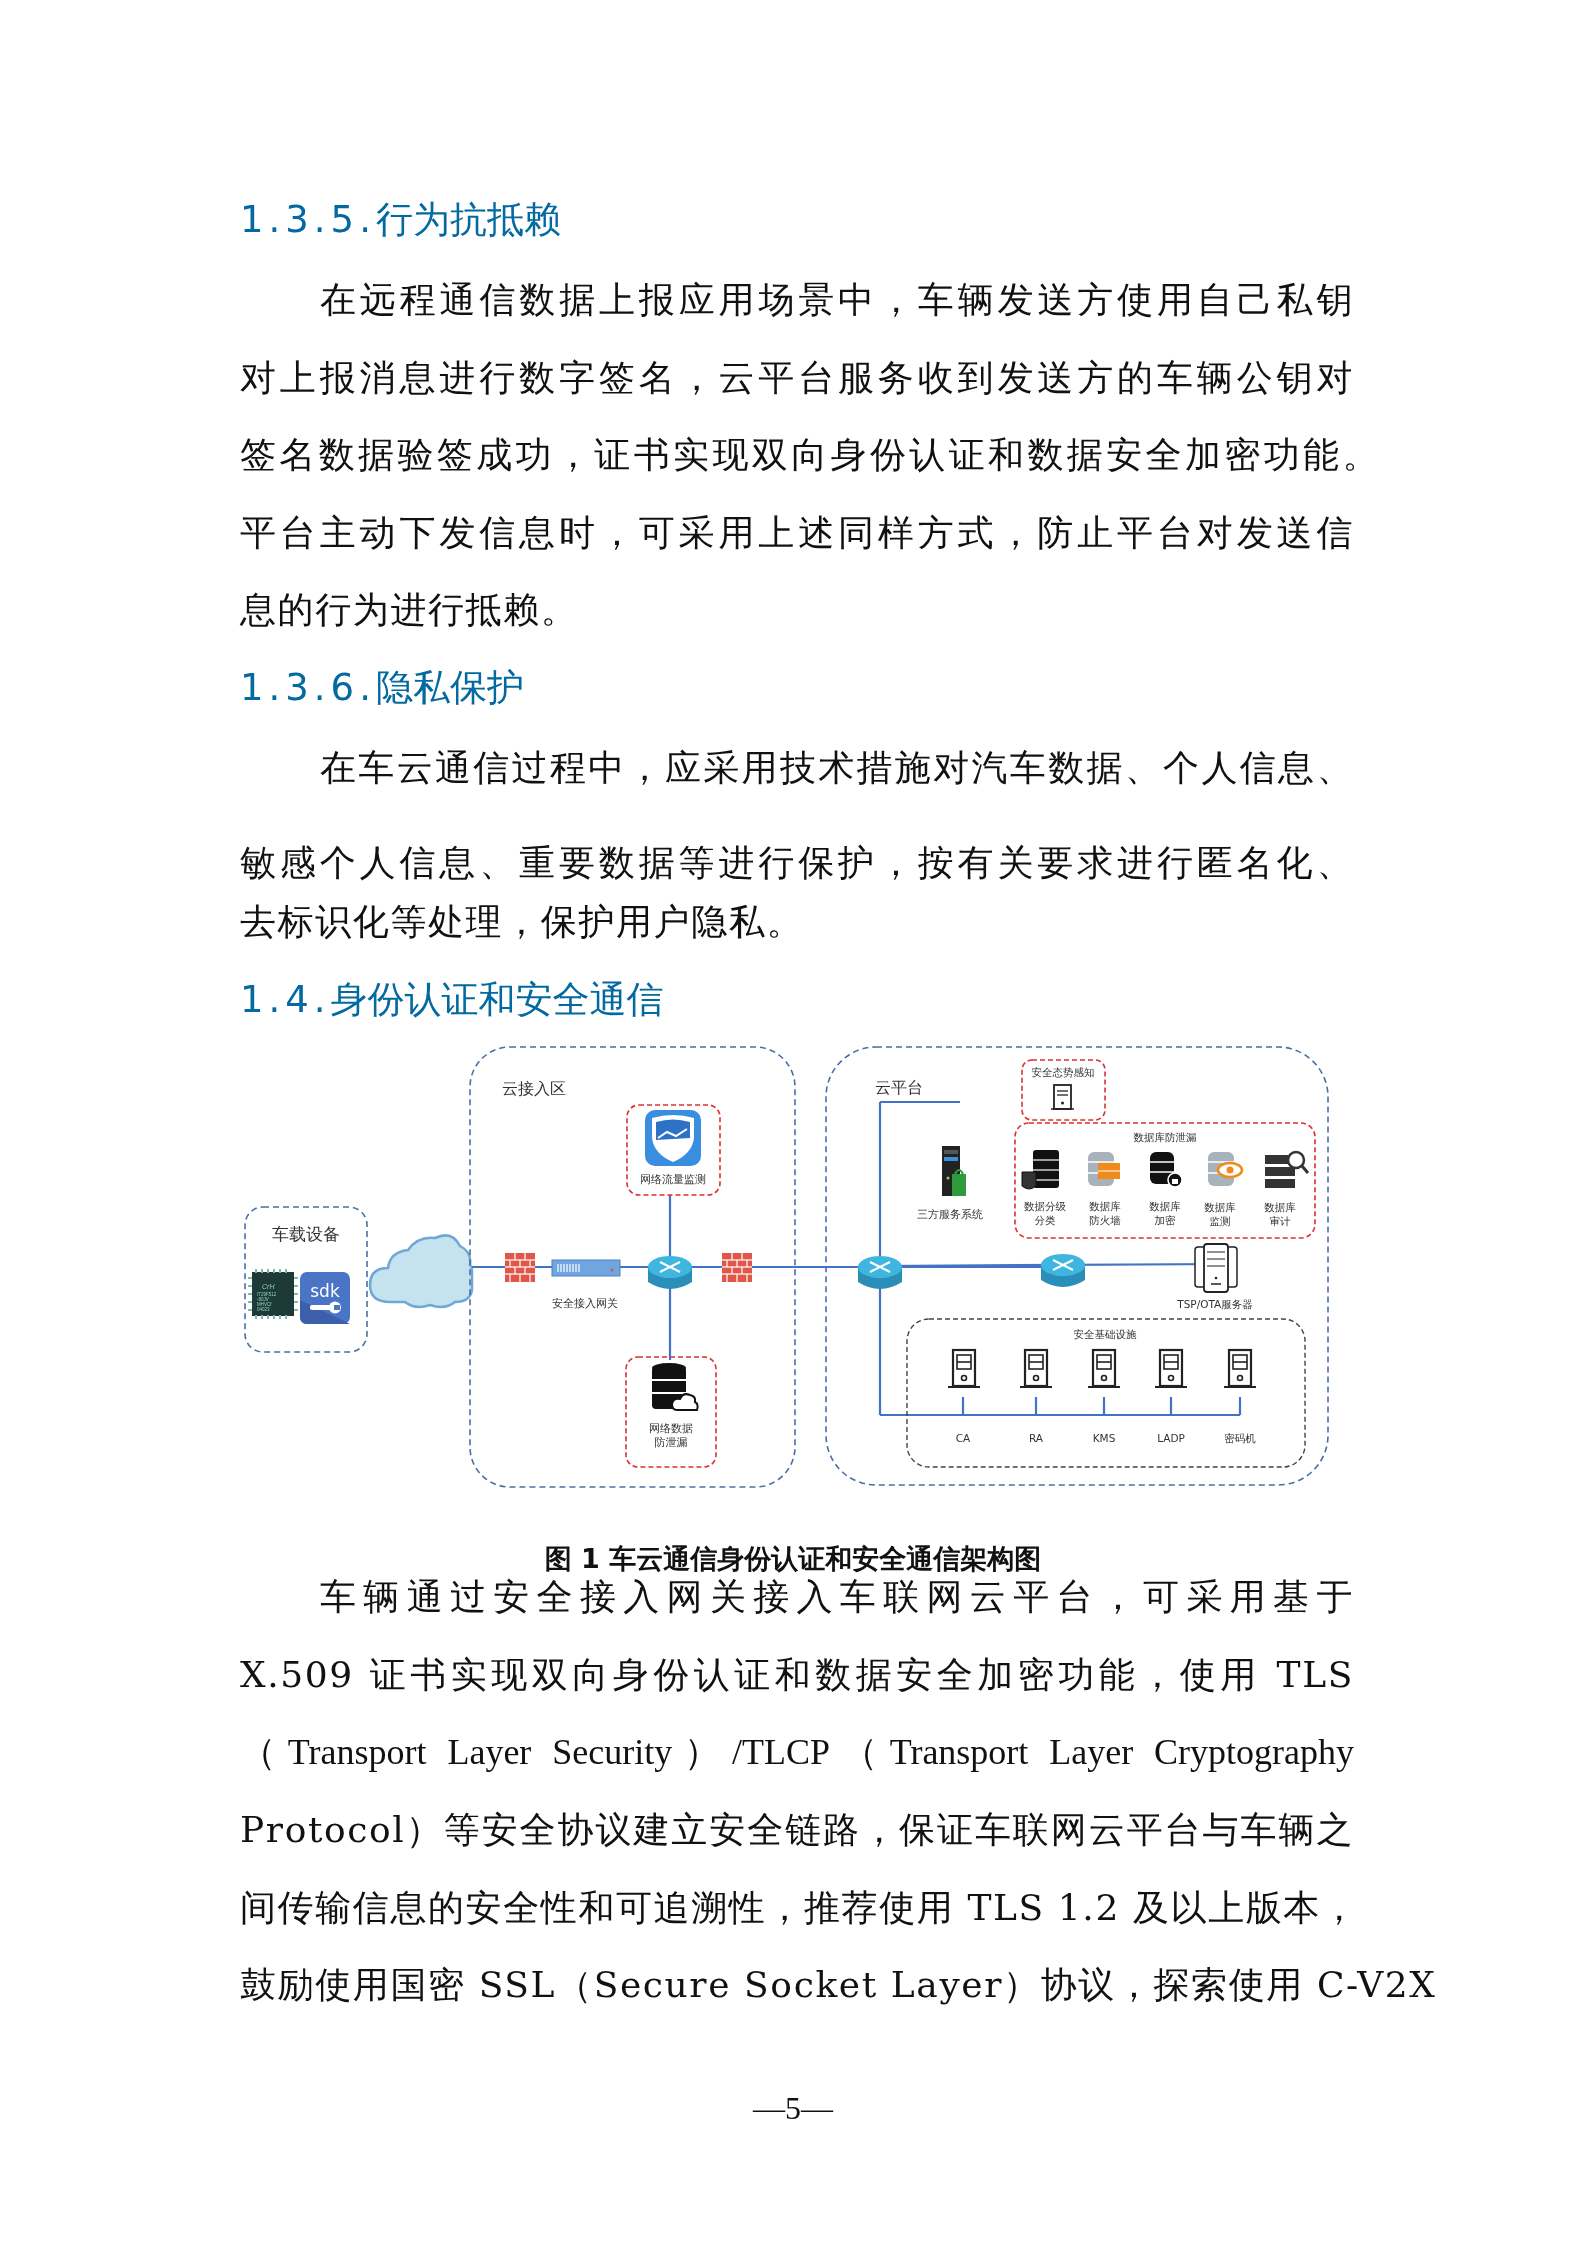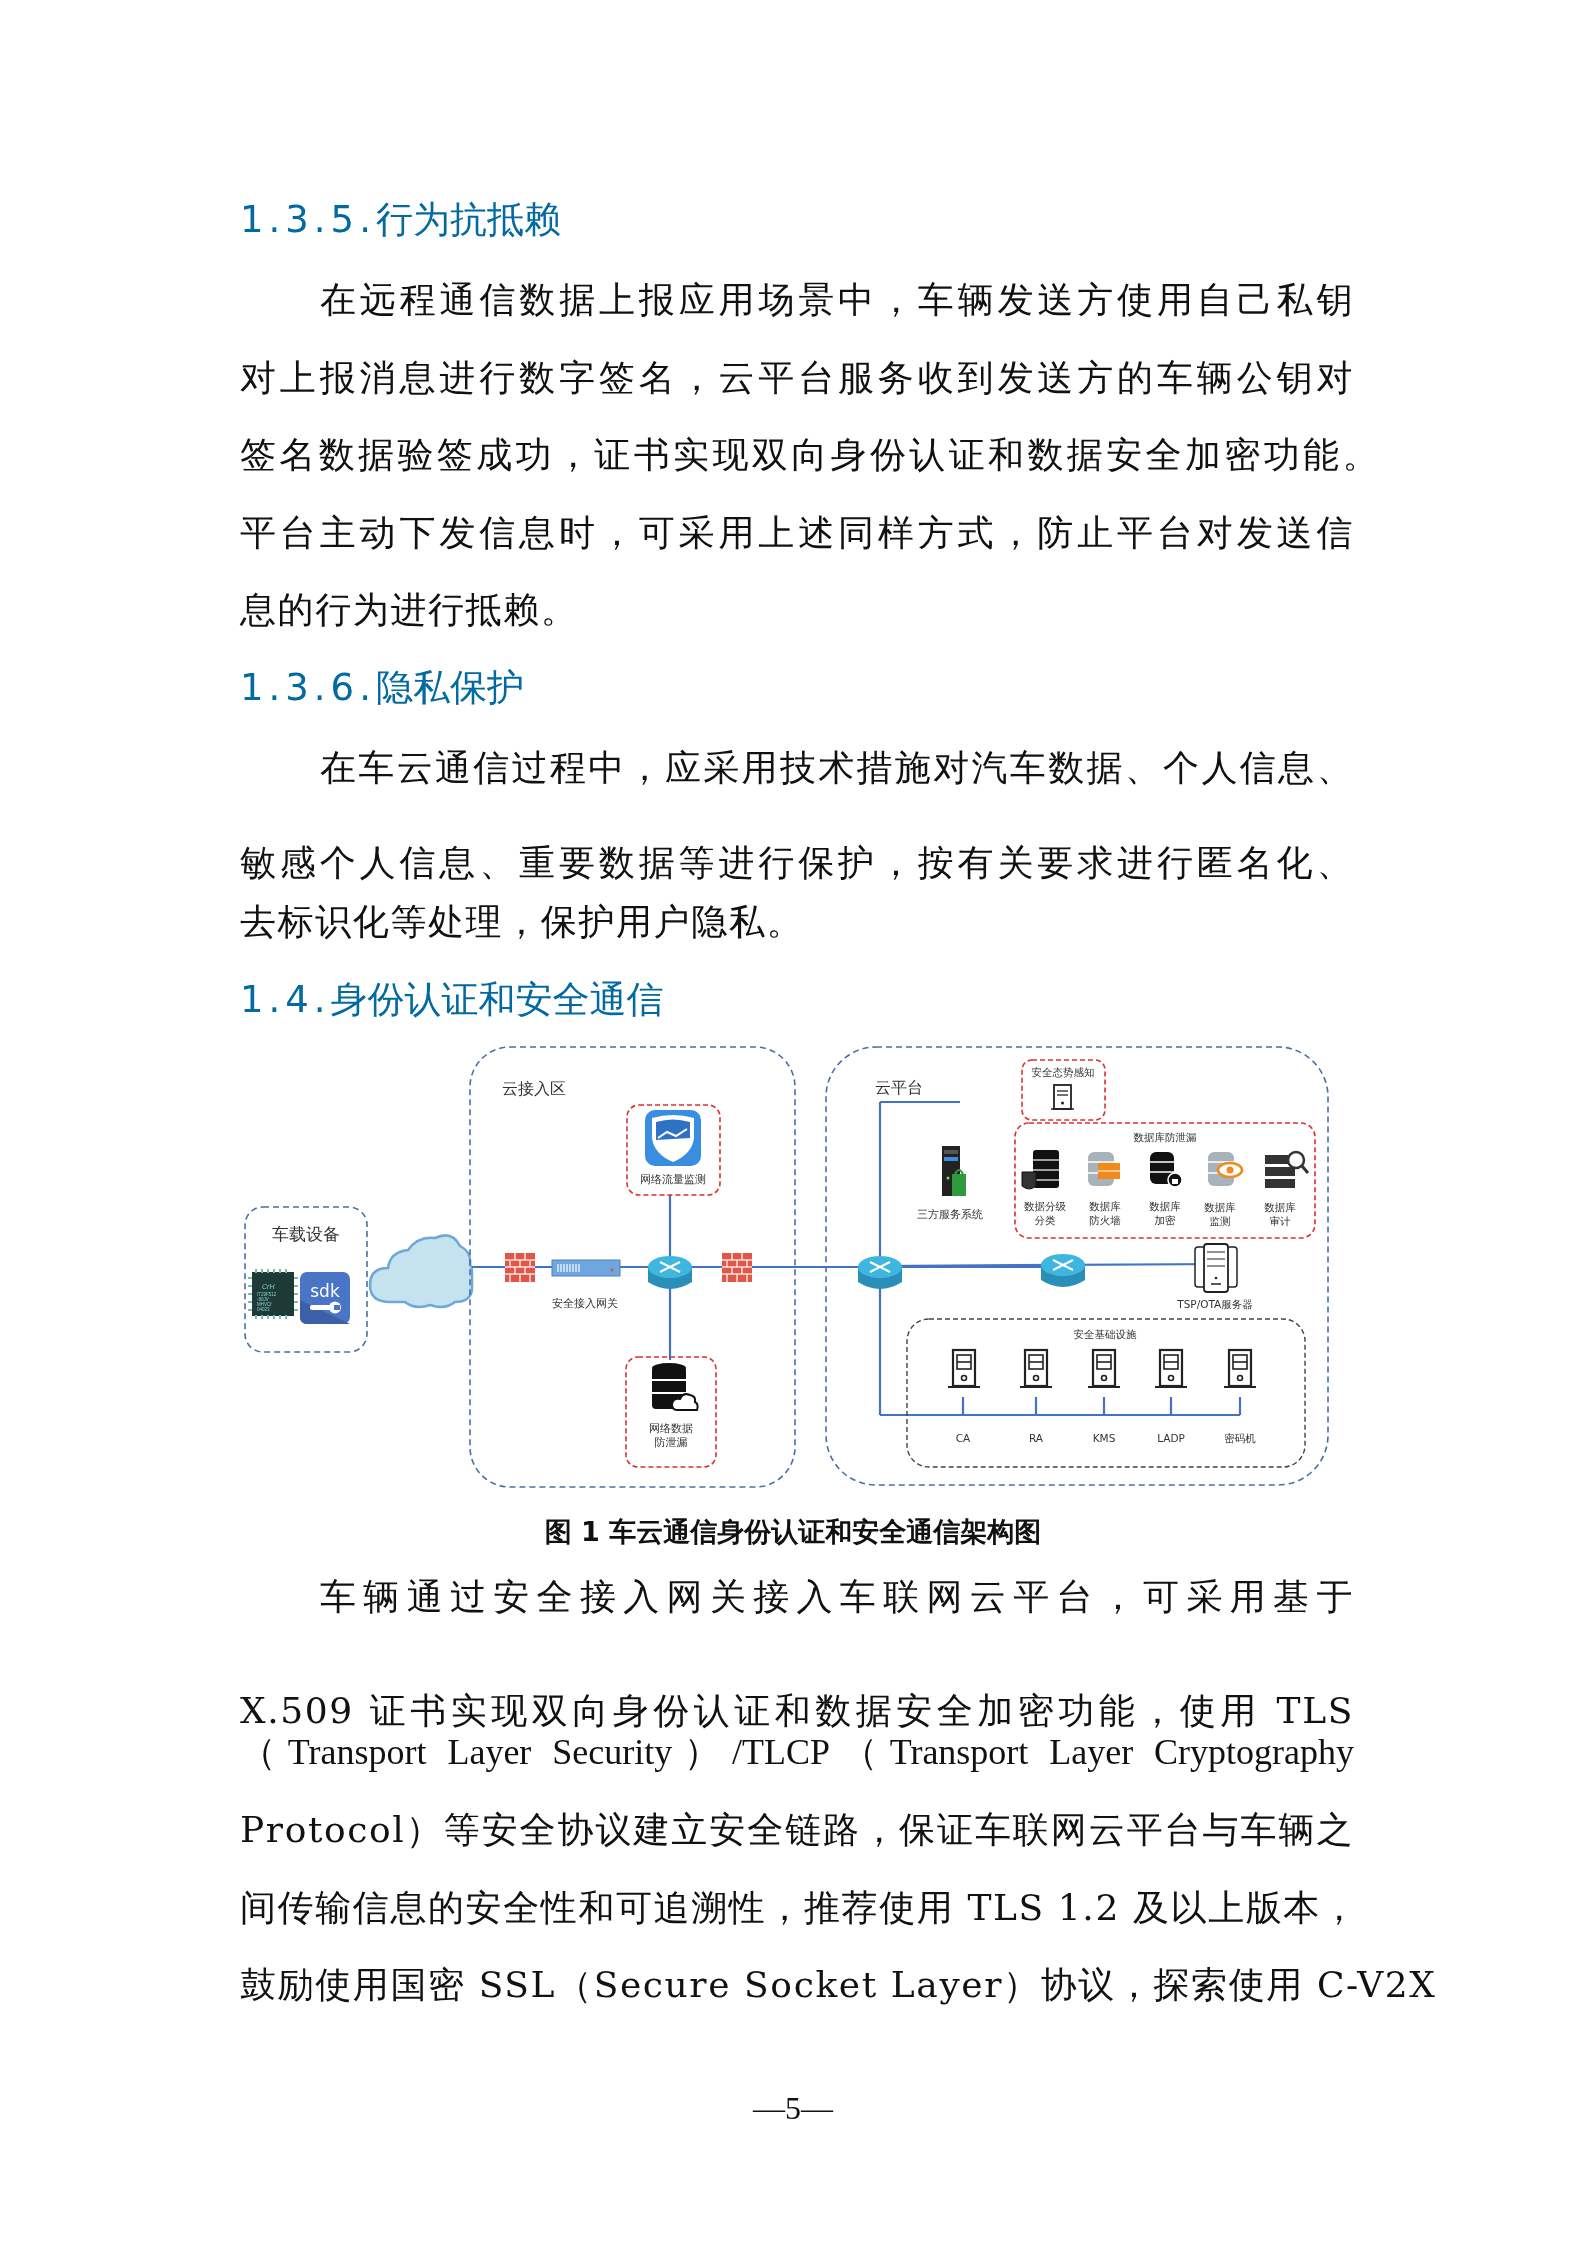--- a/index.html
+++ b/index.html
@@ -2,21 +2,21 @@
 <html><head>
 <meta charset="utf-8">
 <style>
   html, body { margin:0; padding:0; background:#ffffff; }
   body { width:1586px; height:2244px; position:relative; overflow:hidden; font-family:"DejaVu Serif","Liberation Serif",serif; color:#111; }
   .line { position:absolute; left:240px; width:1114px; white-space:nowrap; font-size:36px; line-height:50px; height:50px; letter-spacing:1.6px; }
   .heading { position:absolute; left:240px; white-space:nowrap; font-family:"DejaVu Sans","Liberation Sans",sans-serif; font-size:37px; line-height:50px; height:50px; color:#0369a1; }
   .heading .num { letter-spacing:5px; }
   .justify { text-align:justify; text-align-last:justify; }
   .indent { padding-left:80px; box-sizing:border-box; }
-  .caption { position:absolute; left:0; width:1586px; text-align:center; font-family:"DejaVu Sans","Liberation Sans",sans-serif; font-size:27px; font-weight:bold; line-height:40px; }
+  .caption { position:absolute; left:0; width:1586px; text-align:center; font-family:"DejaVu Sans","Liberation Sans",sans-serif; font-size:27px; font-weight:bold; line-height:40px;margin-top:27px; }
   .pagenum { position:absolute; left:0; width:1586px; text-align:center; font-family:"Liberation Serif",serif; font-size:32px; top:2090px; }
   .lat { font-family:"Liberation Serif",serif; letter-spacing:0; }
   #diagram { position:absolute; left:230px; top:1040px; width:1110px; height:460px; }
   .dlabel { font-family:"DejaVu Sans","Liberation Sans",sans-serif; fill:#333; }
 </style>
 </head>
 <body>
 
 <div class="heading" style="top:195px;">
   <span class="num">1.3.5.</span><span>行为抗抵赖</span>
@@ -350,19 +350,19 @@
     <text class="dlabel" x="806" y="402" font-size="10.5" text-anchor="middle">RA</text>
     <text class="dlabel" x="874" y="402" font-size="10.5" text-anchor="middle">KMS</text>
     <text class="dlabel" x="941" y="402" font-size="10.5" text-anchor="middle">LADP</text>
     <text class="dlabel" x="1010" y="402" font-size="10.5" text-anchor="middle">密码机</text>
   </g>
 </svg>
 
 <div class="caption" style="top:1512px;">图 1 车云通信身份认证和安全通信架构图</div>
 
 <div class="line justify indent" style="top:1572px;">车辆通过安全接入网关接入车联网云平台，可采用基于</div>
-<div class="line justify" style="top:1650px;margin-top:36px;">X.509 证书实现双向身份认证和数据安全加密功能，使用 TLS</div>
+<div class="line justify" style="top:1650px;">X.509 证书实现双向身份认证和数据安全加密功能，使用 TLS</div>
 <div class="line justify lat" style="top:1727px;">（Transport Layer Security）/TLCP（Transport Layer Cryptography</div>
 <div class="line justify" style="top:1805px;">Protocol）等安全协议建立安全链路，保证车联网云平台与车辆之</div>
 <div class="line justify" style="top:1883px;">间传输信息的安全性和可追溯性，推荐使用 TLS 1.2 及以上版本，</div>
 <div class="line justify" style="top:1960px;">鼓励使用国密 SSL（Secure Socket Layer）协议，探索使用 C-V2X</div>
 
 <div class="pagenum">—5—</div>
 
 </body></html>

